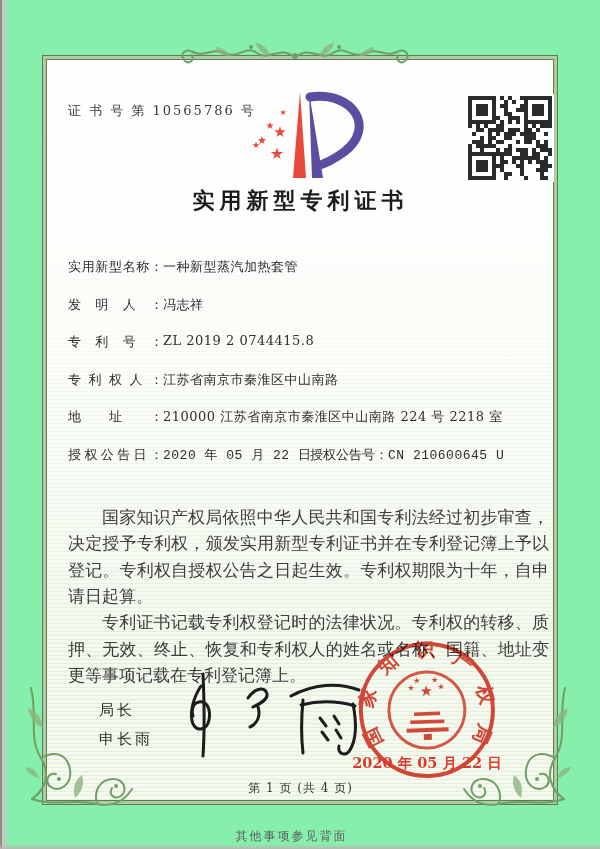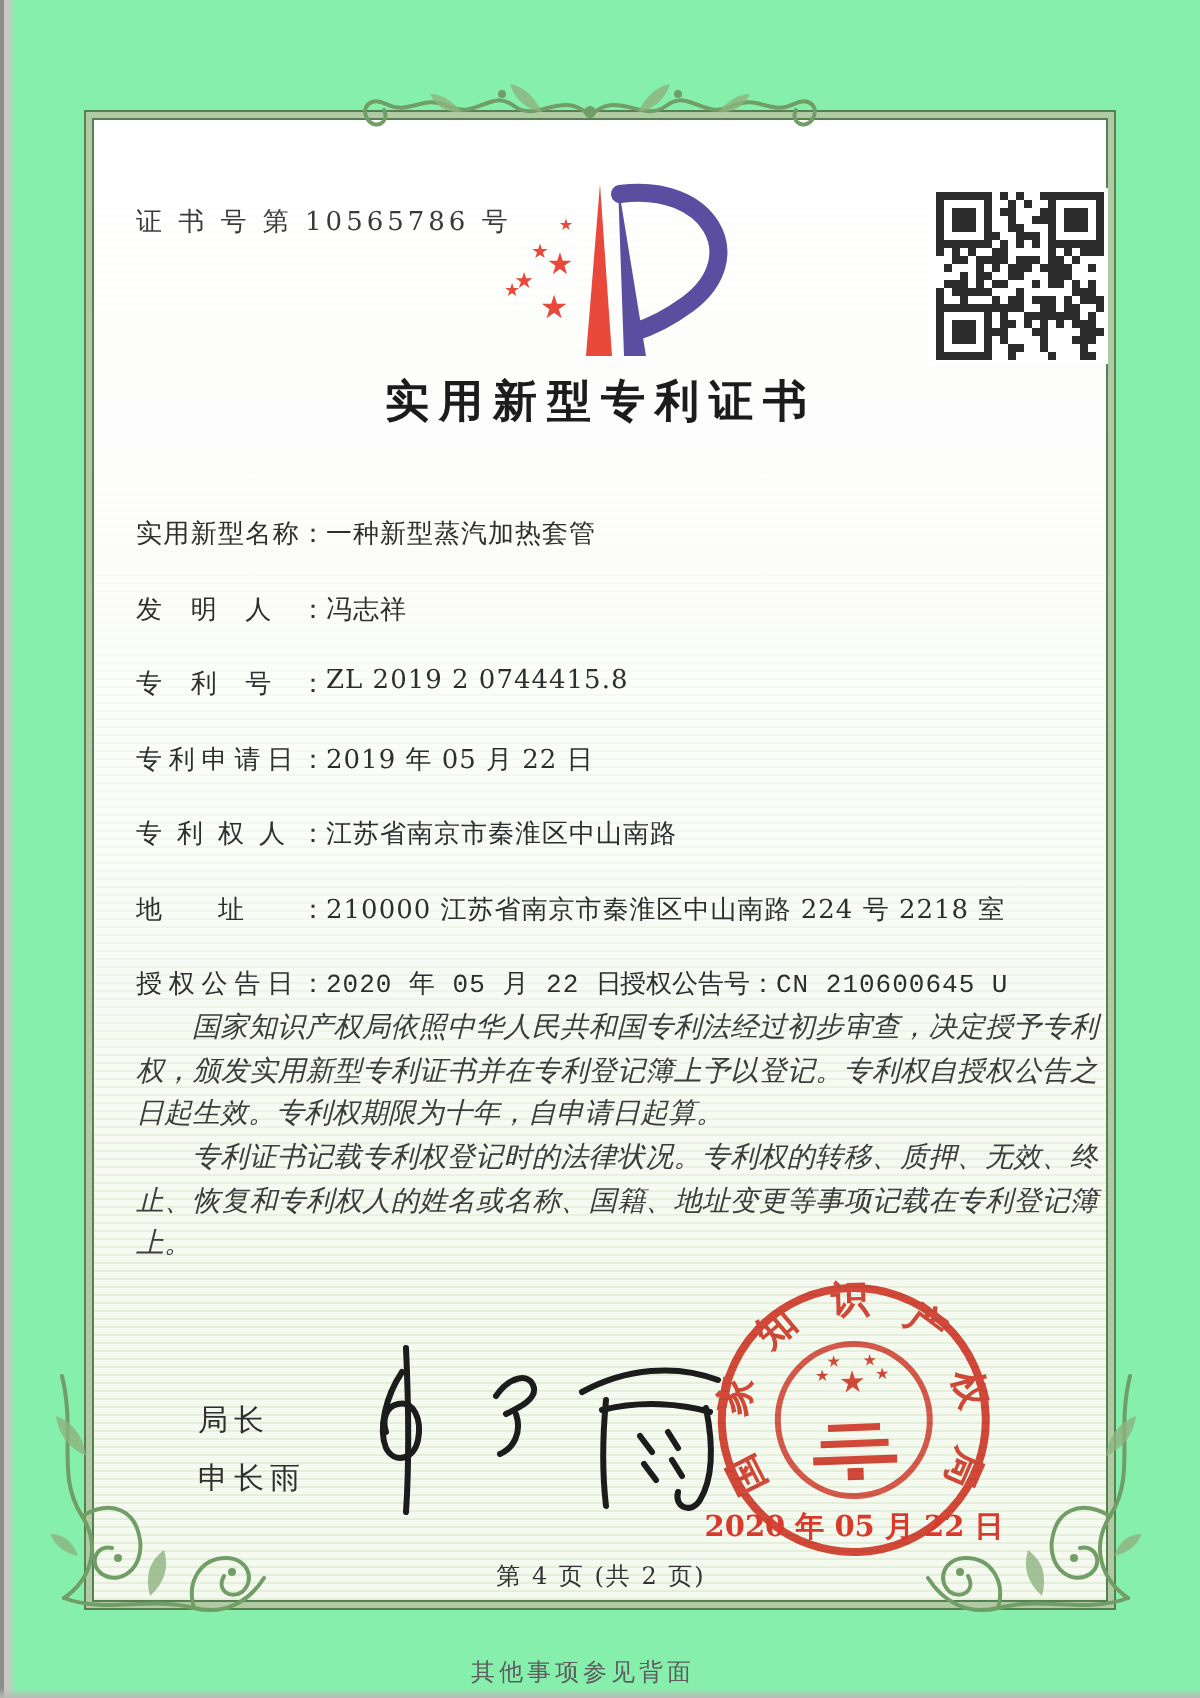--- a/index.html
+++ b/index.html
@@ -36,22 +36,22 @@
   .title{position:absolute;left:0;right:10px;top:186px;text-align:center;
     font-size:22px;color:#1c1c1c;letter-spacing:5px;font-weight:600;}
 
   .fields{position:absolute;left:68px;right:60px;top:258px;font-size:13px;color:#2e2e2e;}
   .frow{height:37.5px;white-space:nowrap;}
   .flabel{display:inline-block;width:95px;text-align:justify;text-align-last:justify;vertical-align:top;}
   .fval{letter-spacing:.5px;}
   .grant-row{position:relative;height:30px;white-space:nowrap;font-family:Liberation Mono, monospace;}
   .grant-right{position:absolute;left:242px;top:0;}
 
-  .paras{position:absolute;left:68px;right:62px;top:504px;font-size:14px;line-height:1.55;
-    color:#3c3c3c;text-align:justify;font-style:italic;}
+  .paras{position:absolute;left:68px;right:62px;top:504px;font-size:17px;line-height:1.55;
+    color:#3c3c3c;text-align:justify;}
   .paras p{margin:0;text-indent:2em;}
 
   .director{position:absolute;left:65px;top:696px;font-size:15px;color:#2f2f2f;letter-spacing:3px;line-height:29px;margin-left:34px;}
   .signature{position:absolute;left:163px;top:666px;}
   .signature path{stroke:#1c1c1c;stroke-width:3;fill:none;stroke-linecap:round;stroke-linejoin:round;}
 
   .seal{position:absolute;left:352px;top:638px;transform:rotate(-2deg);mix-blend-mode:multiply;opacity:.92;}
   .seal-date{position:absolute;left:352px;top:754px;width:150px;text-align:center;
     font-size:14.5px;font-weight:700;color:#d93a2b;letter-spacing:0px;white-space:nowrap;}
 
@@ -362,23 +362,20 @@
     <div class="frow">
       <span class="flabel">实用新型名称：</span><span class="fval">一种新型蒸汽加热套管</span>
     </div>
     <div class="frow">
       <span class="flabel">发明人：</span><span class="fval">冯志祥</span>
     </div>
     <div class="frow">
       <span class="flabel">专利号：</span><span class="fval">ZL 2019 2 0744415.8</span>
     </div>
     <div class="frow">
-      <span class="flabel">专利申请日：</span><span class="fval">2019 年 05 月 22 日</span>
-    </div>
-    <div class="frow">
       <span class="flabel">专利权人：</span><span class="fval">江苏省南京市秦淮区中山南路</span>
     </div>
     <div class="frow">
       <span class="flabel">地址：</span><span class="fval">210000 江苏省南京市秦淮区中山南路 224 号 2218 室</span>
     </div>
     <div class="grant-row">
       <span class="flabel">授权公告日：</span><span class="fval">2020 年 05 月 22 日</span>
       <span class="grant-right">
         <span>授权公告号：</span><span class="fval">CN 210600645 U</span>
       </span>
@@ -430,18 +427,18 @@
       <g stroke="none">
         <rect x="62" y="74" width="26" height="3.5"></rect>
         <rect x="58" y="82" width="34" height="3.5"></rect>
         <rect x="54" y="90" width="42" height="4"></rect>
         <rect x="71" y="96" width="8" height="6"></rect>
       </g>
     </g>
   </svg>
   <div class="seal-date">2020 年 05 月 22 日</div>
 
-  <div class="page-info">第 4 页 (共 2 页)</div>
+  <div class="page-info">第 1 页 (共 4 页)</div>
   <div class="back-note">其他事项参见背面</div>
 
   <div class="edge-left"></div>
   <div class="edge-bottom"></div>
 </div>
 
 </body></html>

